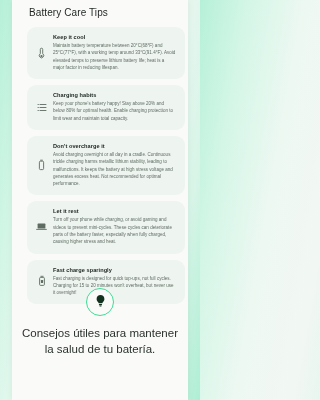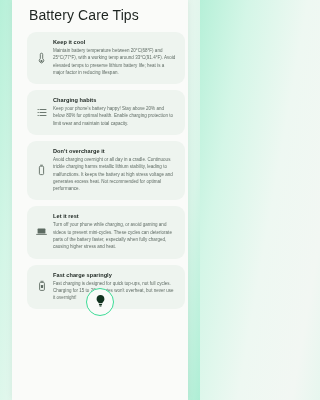--- a/index.html
+++ b/index.html
@@ -18,21 +18,21 @@
     position: absolute;
     left: 12px;
     top: 0;
     width: 176px;
     height: 400px;
     background: #fafbf9;
     box-shadow: 0 0 6px rgba(80,120,100,0.10);
     overflow: hidden;
   }
   .page-title {
-    font-size: 14px;
+    font-size: 10px;
     color: #1d2420;
     letter-spacing: 0.1px;
     padding: 7px 0 0 17px;
     font-weight: 400;
   }
   .cards {
     padding: 9px 3px 0 15px;
   }
   .card {
     background: #eef4ef;
@@ -171,15 +171,16 @@
   <div class="footer">
     <div class="bulb-wrap">
       <span>
         <svg width="11" height="13" viewBox="0 0 11 13" fill="#12321f">
           <path d="M5.5 1.1c2.2 0 3.9 1.7 3.9 3.8 0 1.4-0.7 2.3-1.4 3.1-0.4 0.5-0.6 0.8-0.7 1.3H3.7c-0.1-0.5-0.3-0.8-0.7-1.3C2.3 7.2 1.6 6.3 1.6 4.9c0-2.1 1.7-3.8 3.9-3.8z"></path>
           <rect x="3.9" y="10.1" width="3.2" height="1.1" rx="0.55"></rect>
           <rect x="4.4" y="11.6" width="2.2" height="0.9" rx="0.45"></rect>
         </svg>
       </span>
     </div>
+    <div class="footer-caption">Consejos útiles para mantener la salud de tu batería.</div>
   </div>
 
 </div>
 
 </body></html>

